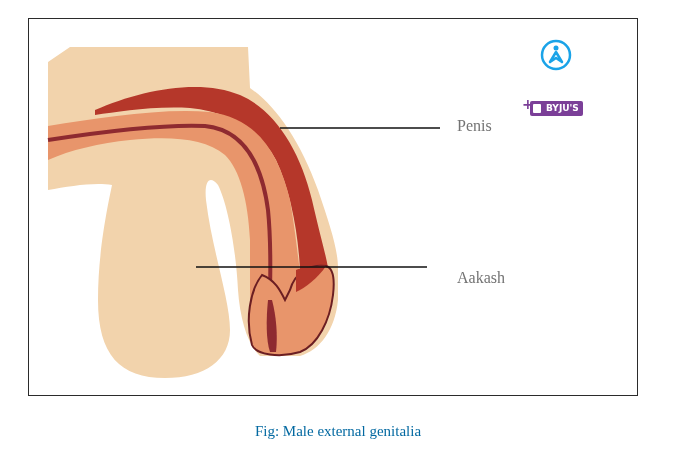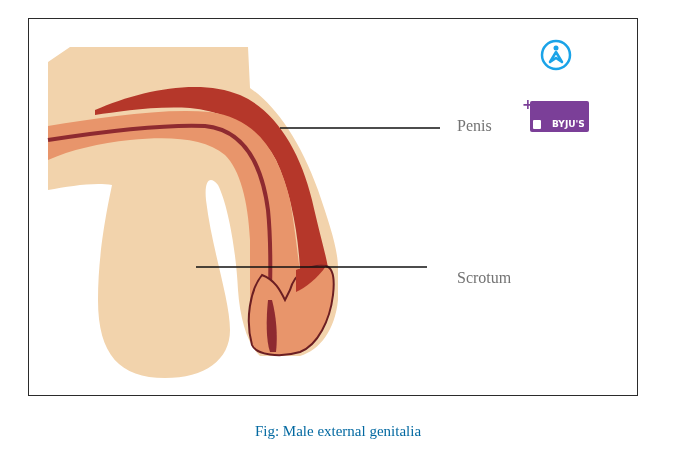--- a/index.html
+++ b/index.html
@@ -8,24 +8,24 @@
   .frame { position: absolute; left: 28px; top: 18px; width: 610px; height: 378px;
            border: 1.5px solid #2b2b2b; box-sizing: border-box; background: #fff; }
   svg.art { position: absolute; left: 0; top: 0; }
   .label { position: absolute; font-size: 16px; color: #737373; }
   .caption { position: absolute; left: 0; width: 676px; top: 423px; text-align: center;
              font-size: 15px; color: #0369a1; }
   .logo { position: absolute; left: 498px; top: 38px; width: 116px; height: 84px; }
   .logo-word { position: absolute; left: 0; top: 34px; width: 116px; text-align: center;
                font-family: "DejaVu Sans", sans-serif; font-weight: bold; font-size: 27px;
                color: #1aa3e8; letter-spacing: -0.5px; line-height: 30px; }
-  .byjus { position: absolute; left: 32px; top: 63px; height: 15px; padding: 16px 4px 0 3px;
+  .byjus { position: absolute; left: 32px; top: 63px; height: 15px; padding: 0 4px 0 3px;
            background: #7b3f98; border-radius: 2px; color: #fff;
            font-family: "DejaVu Sans", sans-serif; font-size: 9px; font-weight: bold;
-           line-height: 15px; display: flex; align-items: center; gap: 11px; }
+           line-height: 15px; display: flex; align-items: center; gap: 5px; }
   .byjus .mark { width: 8px; height: 9px; background: #fff; border-radius: 1px; display: inline-block; }
   .plus { position: absolute; left: 24px; top: 58px; color: #7b3f98;
           font-family: "DejaVu Sans", sans-serif; font-weight: bold; font-size: 14px; }
 </style>
 </head>
 <body>
 
 <div class="frame"></div>
 
 <svg class="art" width="676" height="453" viewBox="0 0 676 453">
@@ -53,15 +53,15 @@
     <path d="M58,14 L52,24 M58,14 L64,24 M52,24 L58,20 L64,24" fill="none" stroke="#1aa3e8" stroke-width="2.5" stroke-linecap="round"></path>
   </svg>
   <div class="plus">+</div>
   <div class="byjus">
     <span class="mark"></span>
     <span>BYJU'S</span>
   </div>
 </div>
 
 <div class="label" style="left:457px; top:117px;">Penis</div>
-<div class="label" style="left:457px; top:269px;">Scrotum</div>
+<div class="label" style="left:457px; top:269px;">Aakash</div>
 
 <div class="caption">Fig: Male external genitalia</div>
 
 </body></html>

